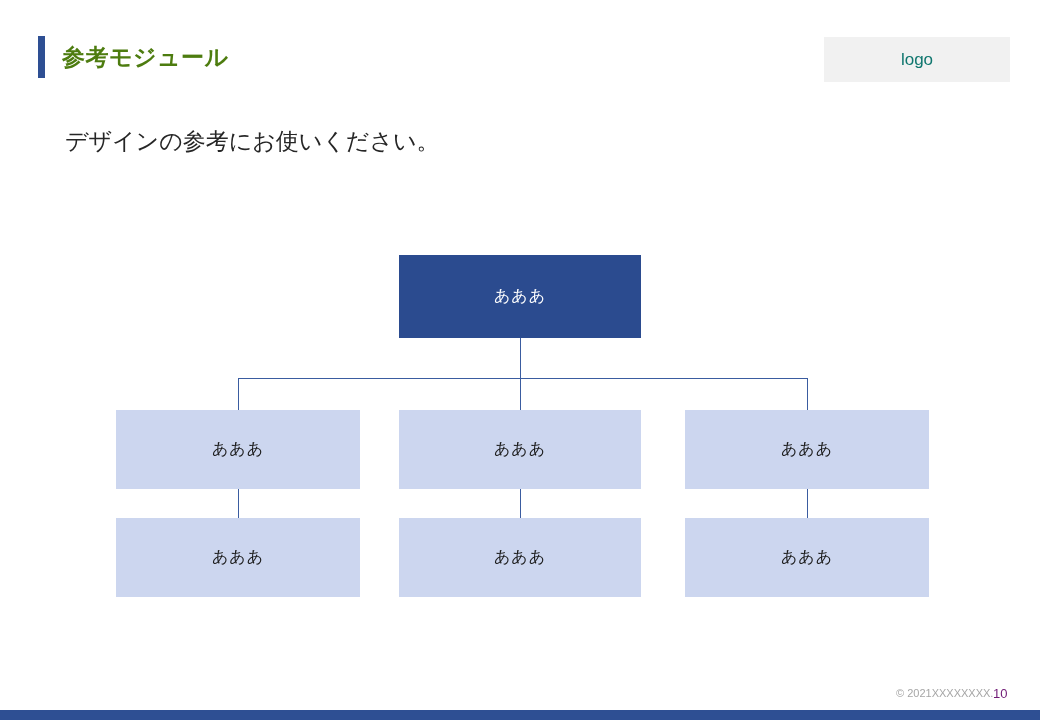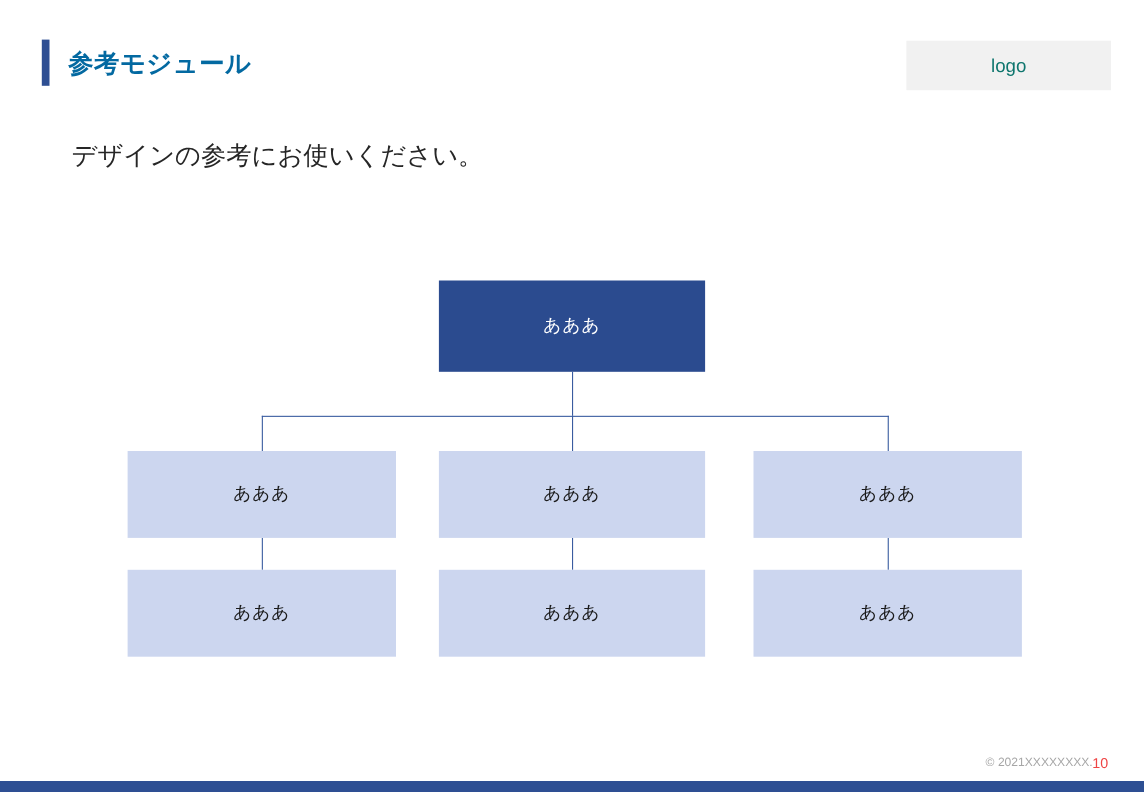--- a/index.html
+++ b/index.html
@@ -28,21 +28,21 @@
     width: 7px;
     height: 42px;
     background: #2e4f93;
   }
   .slide-title {
     position: absolute;
     left: 62px;
     top: 42px;
     font-size: 23px;
     font-weight: bold;
-    color: #0369a1;
+    color: #4d7c0f;
     letter-spacing: 0.5px;
     white-space: nowrap;
   }
   .logo-box {
     position: absolute;
     left: 824px;
     top: 37px;
     width: 186px;
     height: 45px;
     background: #f1f1f1;
@@ -132,21 +132,21 @@
     top: 687px;
     font-size: 11px;
     color: #a6a6a6;
     white-space: nowrap;
   }
   .footer-pagenum {
     position: absolute;
     left: 993px;
     top: 686px;
     font-size: 13px;
-    color: #ef4444;
+    color: #701a75;
     white-space: nowrap;
   }
   .footer-bar {
     position: absolute;
     left: 0;
     top: 710px;
     width: 1040px;
     height: 10px;
     background: #2e4f93;
   }

